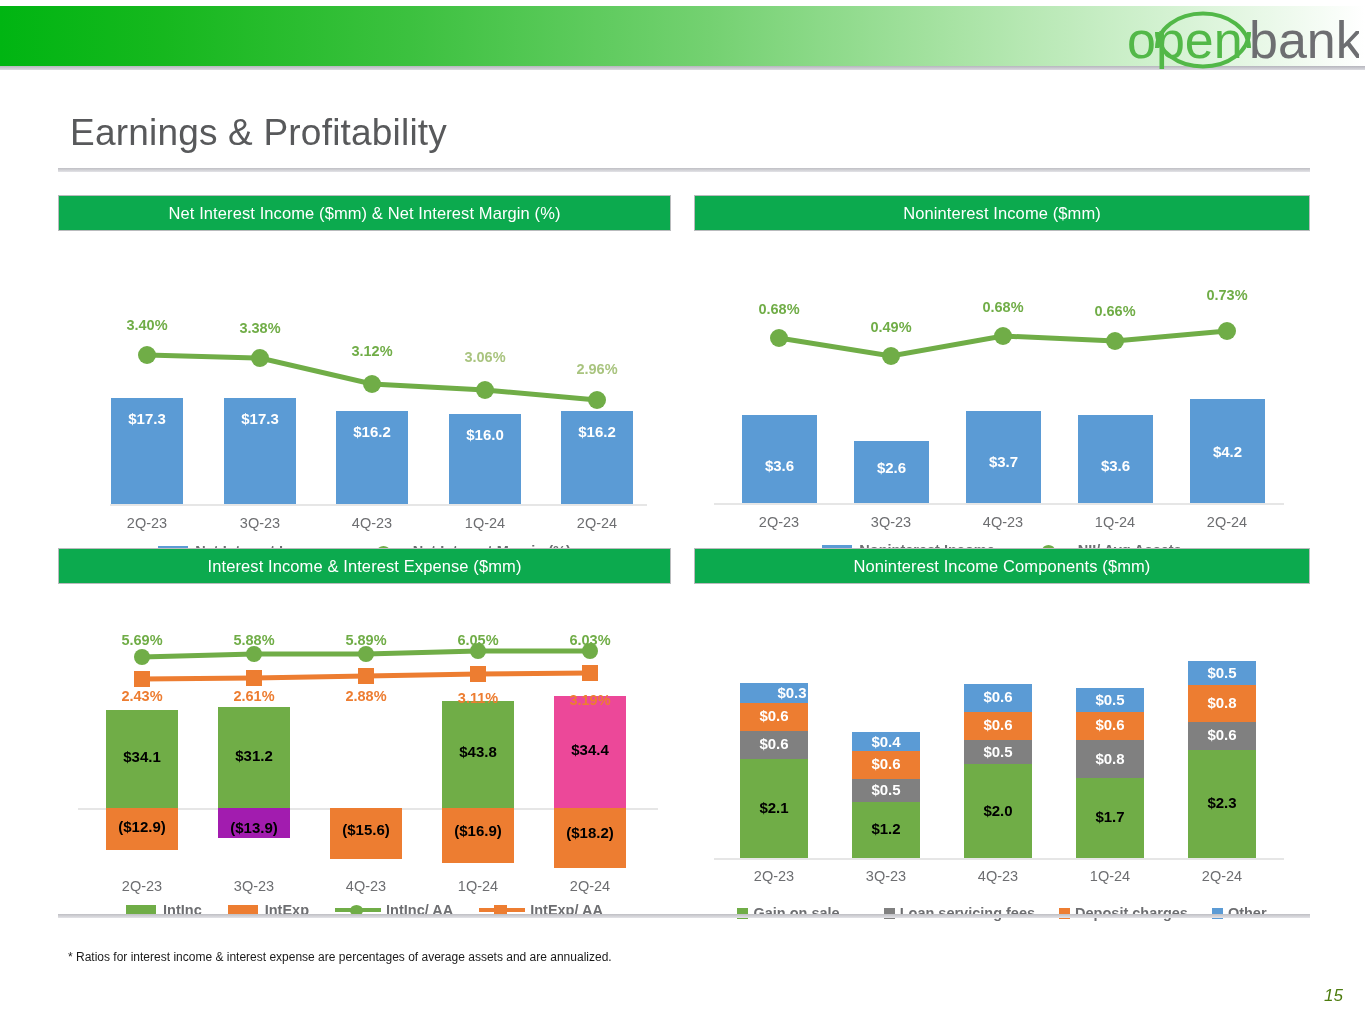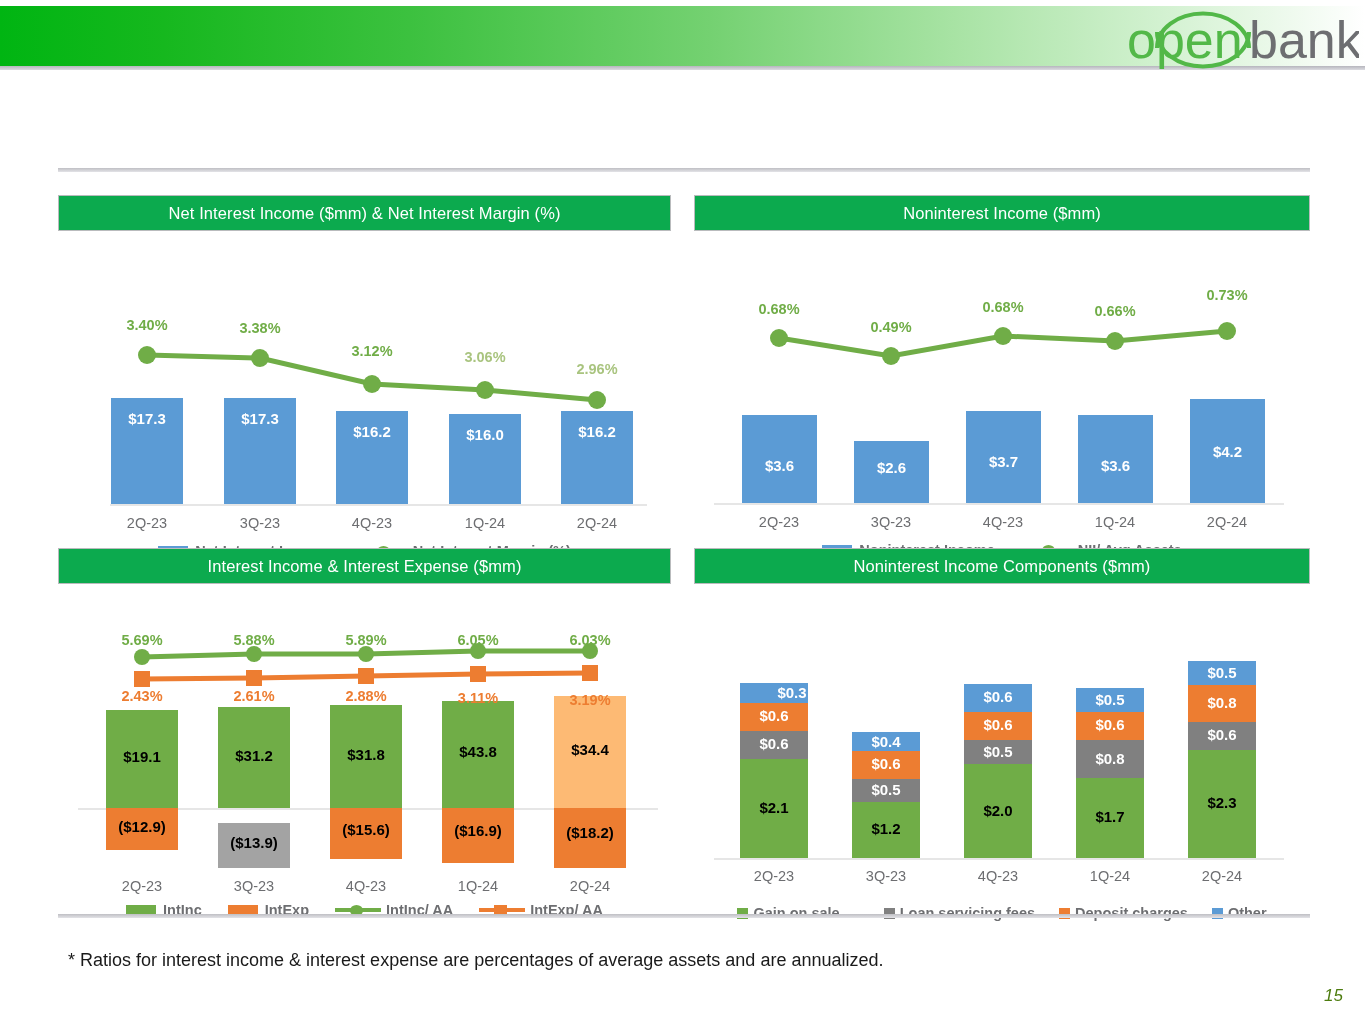--- a/index.html
+++ b/index.html
@@ -34,21 +34,21 @@
   .title-rule {
     position: absolute; left: 58px; top: 168px; width: 1252px; height: 4px;
     background: linear-gradient(to bottom,#bfbfc4,#e3e3e7);
   }
   .footer-rule {
     position: absolute; left: 58px; top: 914px; width: 1252px; height: 4px;
     background: linear-gradient(to bottom,#bfbfc4,#e3e3e7);
   }
   .footnote {
     position: absolute; left: 68px; top: 950px;
-    font-size: 18px; color: #1a1a1a;
+    font-size: 12px; color: #1a1a1a;
   }
   .pagenum {
     position: absolute; right: 22px; top: 986px;
     font-size: 17px; color: #4d7c0f; font-style: italic;
   }
 
   
   .panel { position: absolute; }
   .panel-head {
     position: absolute; left: 0; top: 0; height: 36px; width: 100%;
@@ -96,20 +96,21 @@
 
   <div class="logo">
     <svg width="260" height="72" viewBox="0 0 260 72" aria-hidden="true">
       <path d="M58 44 A40 30 0 1 1 150 44" fill="none" stroke="#52b848" stroke-width="4"></path>
       <path d="M58 28 A40 30 0 1 0 150 28" fill="none" stroke="#52b848" stroke-width="4"></path>
       <text x="28" y="54" font-family="Liberation Sans, sans-serif" font-size="52" fill="#52b848">open</text>
       <text x="150" y="54" font-family="Liberation Sans, sans-serif" font-size="52" fill="#6d6e71">bank</text>
     </svg>
   </div>
 
+  <div class="page-title">Earnings &amp; Profitability</div>
   <div class="title-rule"></div>
 
   <div class="panel" style="left:58px; top:195px; width:613px; height:340px;">
     <div class="panel-head">Net Interest Income ($mm) &amp; Net Interest Margin (%)</div>
     <div class="panel-body" style="height:304px;">
       <div class="chart">
 
         <div class="axisline" style="left:52px; top:273px; width:537px;"></div>
 
         <div class="bar" style="left:53px; top:167px; width:72px; height:106px; background:#5b9bd5;">
@@ -228,39 +229,36 @@
   </div>
 
   <div class="panel" style="left:58px; top:548px; width:613px; height:350px;">
     <div class="panel-head">Interest Income &amp; Interest Expense ($mm)</div>
     <div class="panel-body" style="height:314px;">
       <div class="chart">
 
         <div class="axisline" style="left:20px; top:224px; width:580px;"></div>
 
         <div class="bar" style="left:48px; top:126px; width:72px; height:98px; background:#70ad47;">
-          <div class="bar-label" style="top:38px; color:#000;">$19.1</div>
+          <div class="bar-label" style="top:38px; color:#000;">$34.1</div>
         </div>
         <div class="bar" style="left:160px; top:123px; width:72px; height:101px; background:#70ad47;">
           <div class="bar-label" style="top:40px; color:#000;">$31.2</div>
         </div>
-        <div class="bar" style="left:272px; top:121px; width:72px; height:103px; background:#70ad47;">
-          <div class="bar-label" style="top:41px; color:#000;">$31.8</div>
-        </div>
         <div class="bar" style="left:384px; top:117px; width:72px; height:107px; background:#70ad47;">
           <div class="bar-label" style="top:42px; color:#000;">$43.8</div>
         </div>
-        <div class="bar" style="left:496px; top:112px; width:72px; height:112px; background:#fdba74;">
+        <div class="bar" style="left:496px; top:112px; width:72px; height:112px; background:#ec4899;">
           <div class="bar-label" style="top:45px; color:#000;">$34.4</div>
         </div>
 
         <div class="bar" style="left:48px; top:224px; width:72px; height:42px; background:#ed7d31;">
           <div class="bar-label" style="top:10px; color:#000;">($12.9)</div>
         </div>
-        <div class="bar" style="left:160px; top:239px; width:72px; height:45px; background:#a3a3a3;">
+        <div class="bar" style="left:160px; top:224px; width:72px; height:30px; background:#a21caf;">
           <div class="bar-label" style="top:11px; color:#000;">($13.9)</div>
         </div>
         <div class="bar" style="left:272px; top:224px; width:72px; height:51px; background:#ed7d31;">
           <div class="bar-label" style="top:13px; color:#000;">($15.6)</div>
         </div>
         <div class="bar" style="left:384px; top:224px; width:72px; height:55px; background:#ed7d31;">
           <div class="bar-label" style="top:14px; color:#000;">($16.9)</div>
         </div>
         <div class="bar" style="left:496px; top:224px; width:72px; height:60px; background:#ed7d31;">
           <div class="bar-label" style="top:16px; color:#000;">($18.2)</div>

